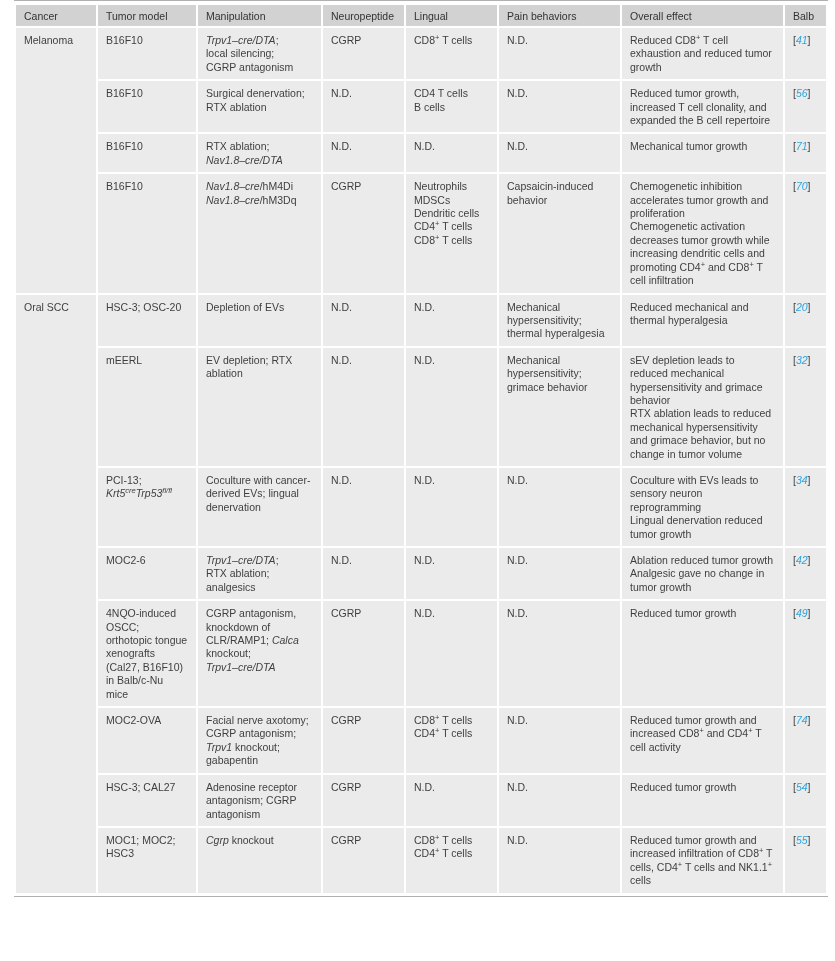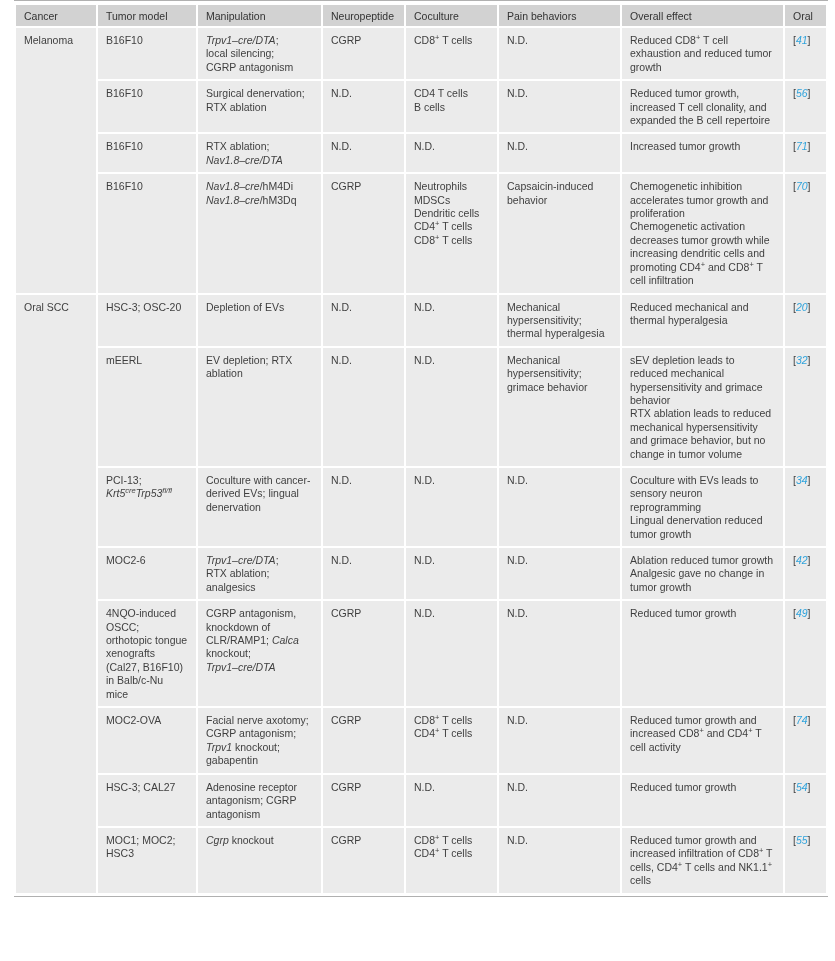--- a/index.html
+++ b/index.html
@@ -79,24 +79,24 @@
         <col class="c-pain">
         <col class="c-overall">
         <col class="c-refs">
     </colgroup>
     <thead>
       <tr>
         <th>Cancer</th>
         <th>Tumor model</th>
         <th>Manipulation</th>
         <th>Neuropeptide</th>
-        <th>Coculture</th>
+        <th>Lingual</th>
         <th>Pain behaviors</th>
         <th>Overall effect</th>
-        <th>Oral</th>
+        <th>Balb</th>
       </tr>
     </thead>
     <tbody>
         <tr>
           <td class="cell" rowspan="4">Melanoma</td>
           <td class="cell">B16F10</td>
           <td class="cell"><i>Trpv1–cre/DTA</i>;<br>local silencing;<br>CGRP antagonism</td>
           <td class="cell">CGRP</td>
           <td class="cell">CD8<sup>+</sup> T cells</td>
           <td class="cell">N.D.</td>
@@ -111,21 +111,21 @@
           <td class="cell">N.D.</td>
           <td class="cell">Reduced tumor growth, increased T cell clonality, and expanded the B cell repertoire</td>
           <td class="cell">[<span class="ref-num">56</span>]</td>
         </tr>
         <tr>
           <td class="cell">B16F10</td>
           <td class="cell">RTX ablation;<br><i>Nav1.8–cre/DTA</i></td>
           <td class="cell">N.D.</td>
           <td class="cell">N.D.</td>
           <td class="cell">N.D.</td>
-          <td class="cell">Increased tumor growth</td>
+          <td class="cell">Mechanical tumor growth</td>
           <td class="cell">[<span class="ref-num">71</span>]</td>
         </tr>
         <tr>
           <td class="cell">B16F10</td>
           <td class="cell"><i>Nav1.8–cre</i>/hM4Di<br><i>Nav1.8–cre</i>/hM3Dq</td>
           <td class="cell">CGRP</td>
           <td class="cell">Neutrophils<br>MDSCs<br>Dendritic cells<br>CD4<sup>+</sup> T cells<br>CD8<sup>+</sup> T cells</td>
           <td class="cell">Capsaicin-induced behavior</td>
           <td class="cell">Chemogenetic inhibition accelerates tumor growth and proliferation<br>Chemogenetic activation decreases tumor growth while increasing dendritic cells and promoting CD4<sup>+</sup> and CD8<sup>+</sup> T cell infiltration</td>
           <td class="cell">[<span class="ref-num">70</span>]</td>

